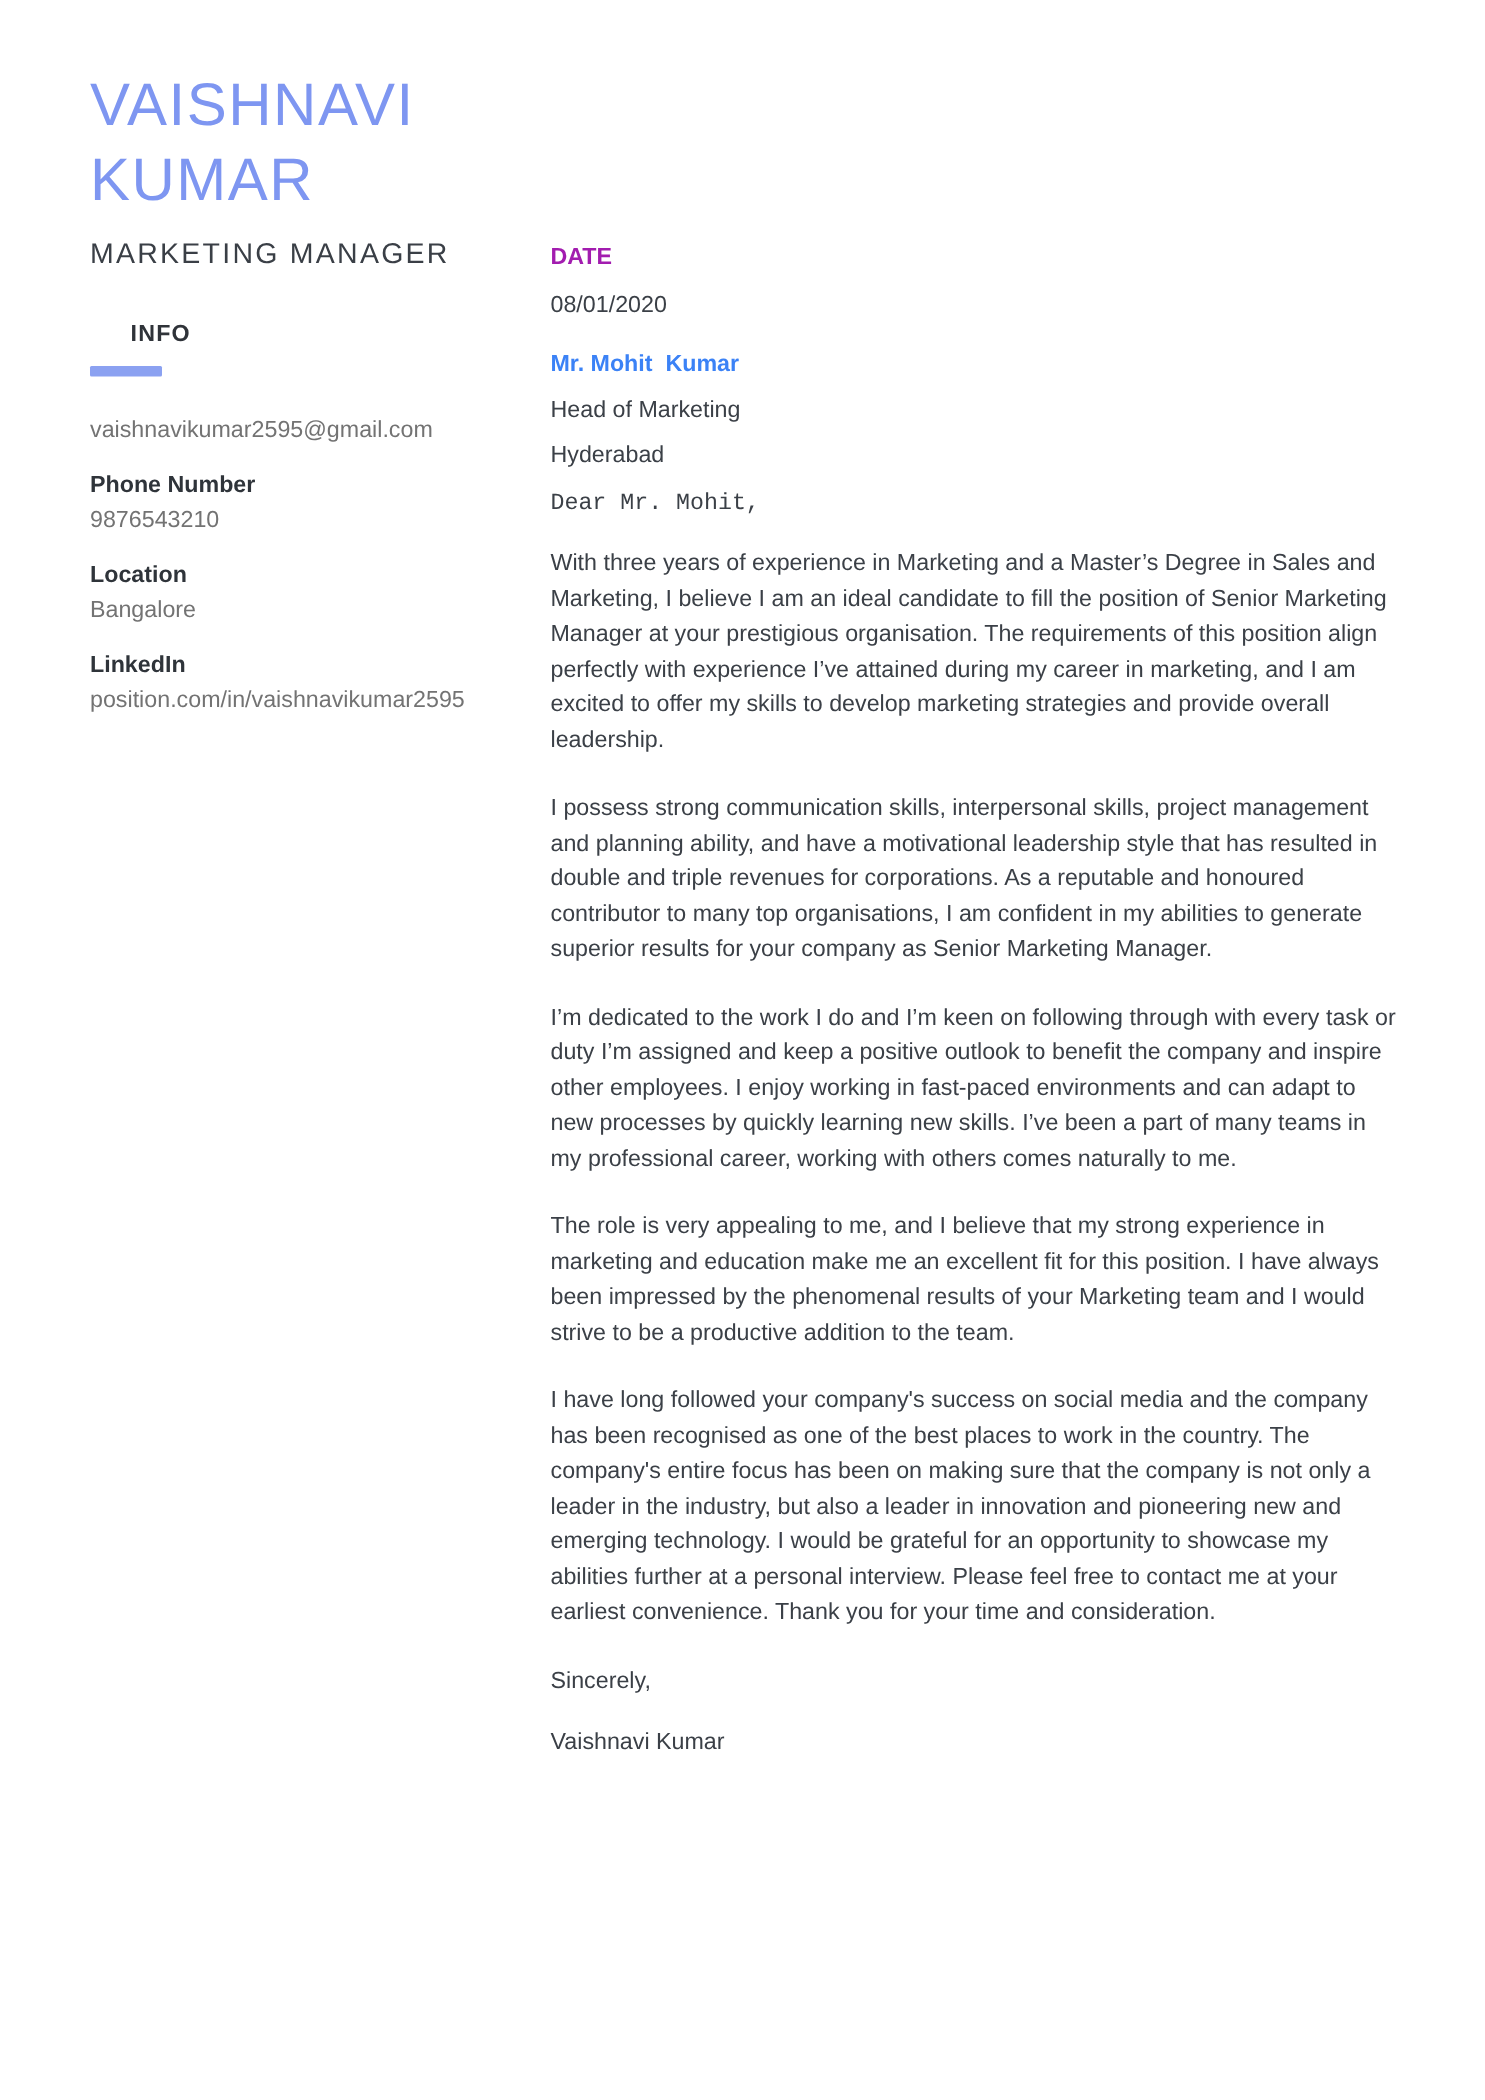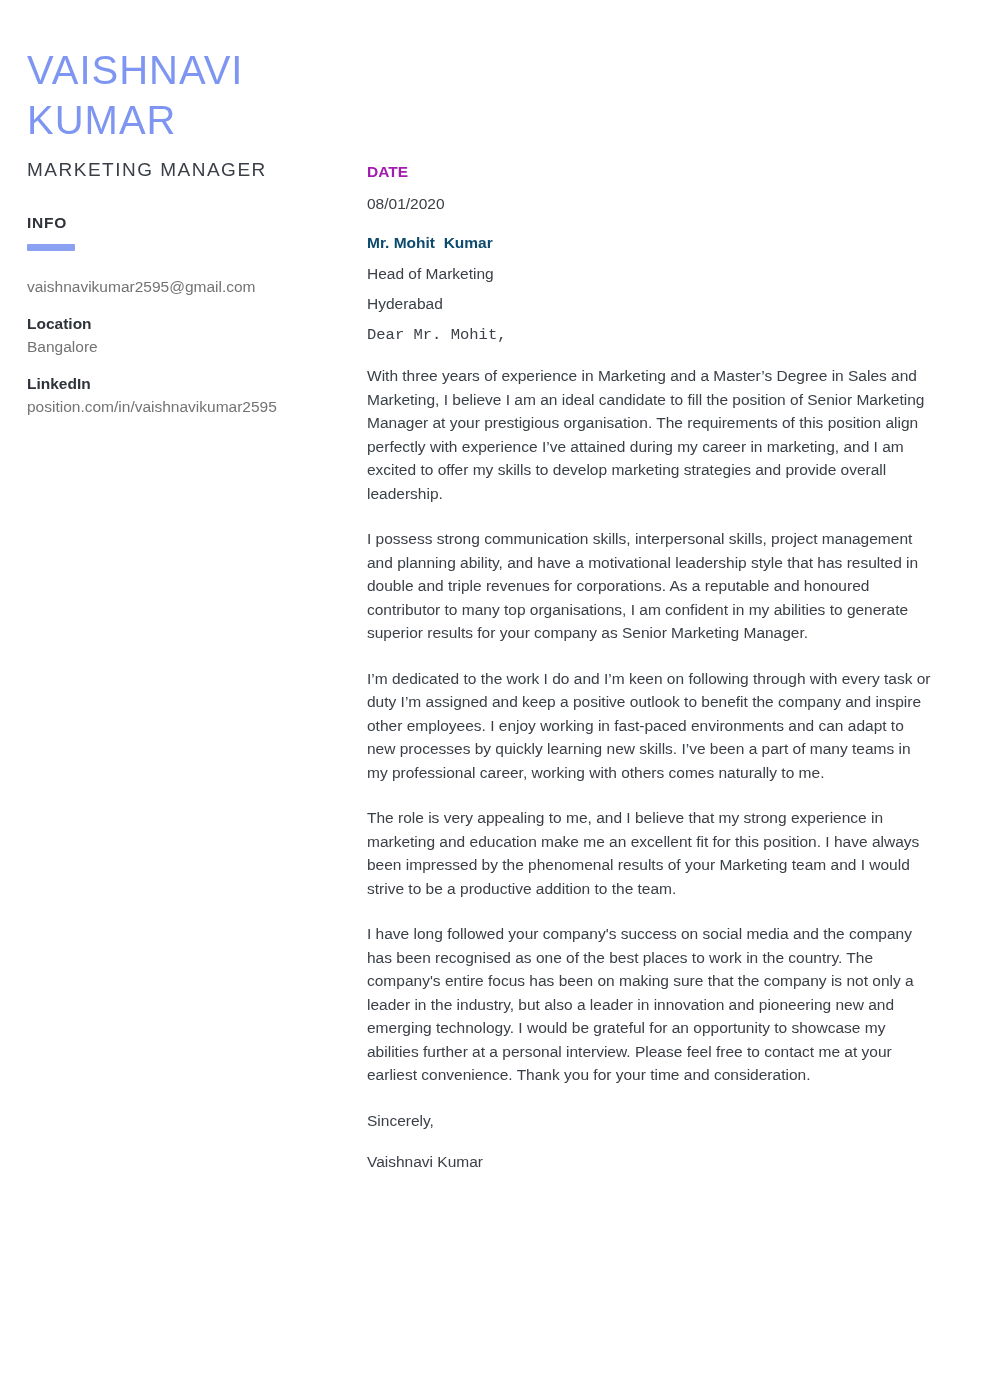--- a/index.html
+++ b/index.html
@@ -6,21 +6,21 @@
   html, body { margin: 0; padding: 0; background: #ffffff; }
   body {
     width: 990px; height: 1400px;
     font-family: "Liberation Sans", sans-serif;
     color: #3b4047;
   }
   .page {
     position: relative;
     width: 990px; height: 1400px;
     background: #ffffff;
-    padding: 46px 27px;
+    padding: 46px 60px;
   }
   
   .candidate-name {
     margin: 0;
     width: 310px;
     font-size: 40px;
     line-height: 1.24;
     font-weight: 500;
     letter-spacing: 1px;
     color: #7e96f1;
@@ -33,20 +33,21 @@
   }
   .info {
     margin-top: 33px;
     width: 252px;
   }
   .info-title {
     font-size: 15.5px;
     font-weight: 700;
     letter-spacing: 0.8px;
     color: #2f3339;
+    margin-left: 27px;
   }
   .accent-bar {
     width: 48px; height: 7px;
     margin: 12px 0 24px 0;
     background: #8ba1f1;
     border-radius: 1px;
   }
   .field { margin-bottom: 13px; }
   .field-label {
     font-size: 15.5px;
@@ -69,21 +70,21 @@
     line-height: 23.5px;
     color: #3b4047;
   }
   .date-label {
     font-weight: 700;
     color: #a21caf;
     margin-bottom: 8px;
   }
   .date-value { margin-bottom: 16px; }
   .recipient-line { margin-bottom: 7px; }
-  .recipient-name { font-weight: 700; color: #0c4a6e; }
+  .recipient-name { font-weight: 700; color: #3b82f6; }
   .salutation { margin-top: 8px; margin-bottom: 17px; font-family: Liberation Mono, monospace; }
   .para { margin: 0 0 22px 0; }
   .closing { margin: 0 0 18px 0; }
   .signature { margin: 0; }
 </style>
 </head>
 <body>
 
 <div class="page">
 
@@ -93,20 +94,24 @@
   </header>
 
   <aside class="info">
     <div class="info-title">INFO</div>
     <div class="accent-bar"></div>
 
     <div class="field">
       <div class="field-value">vaishnavikumar2595@gmail.com</div>
     </div>
 
+    <div class="field">
+      <div class="field-label">Phone Number</div>
+      <div class="field-value">9876543210</div>
+    </div>
 
     <div class="field">
       <div class="field-label">Location</div>
       <div class="field-value">Bangalore</div>
     </div>
 
     <div class="field">
       <div class="field-label">LinkedIn</div>
       <div class="field-value">position.com/in/vaishnavikumar2595</div>
     </div>

